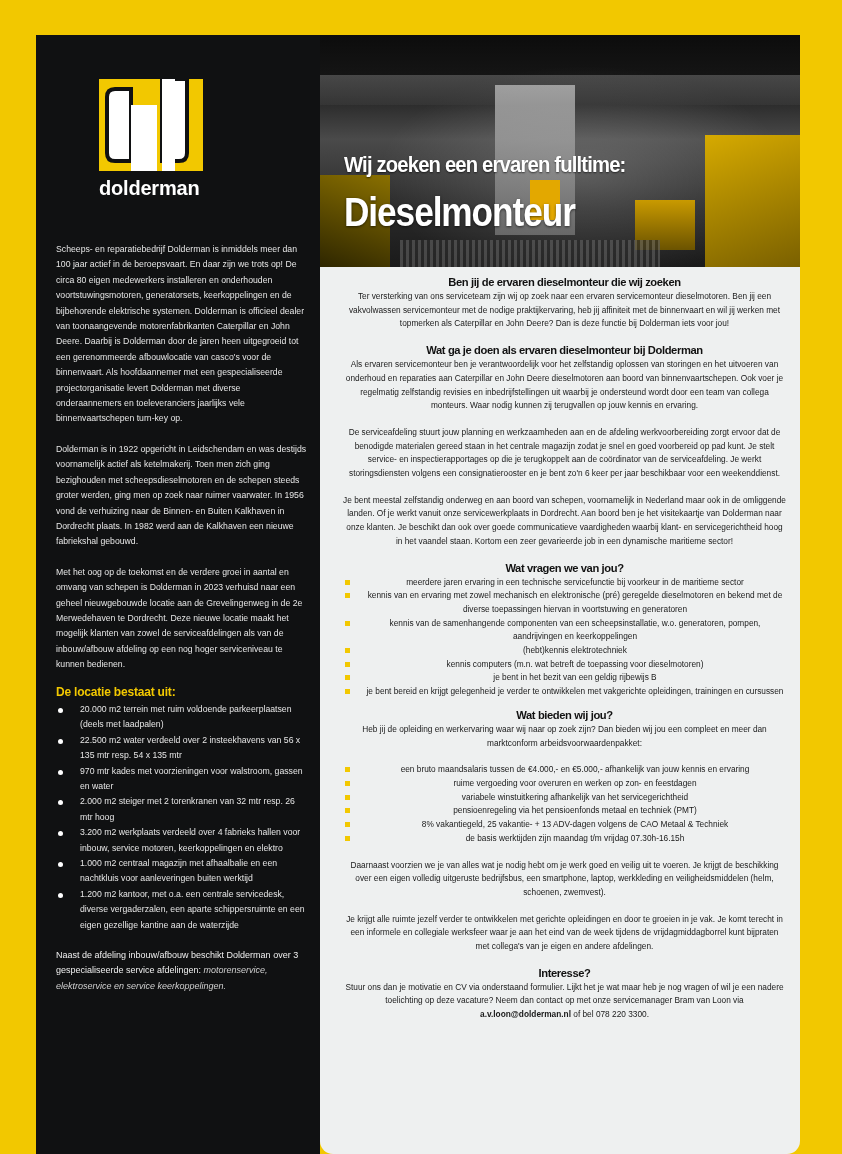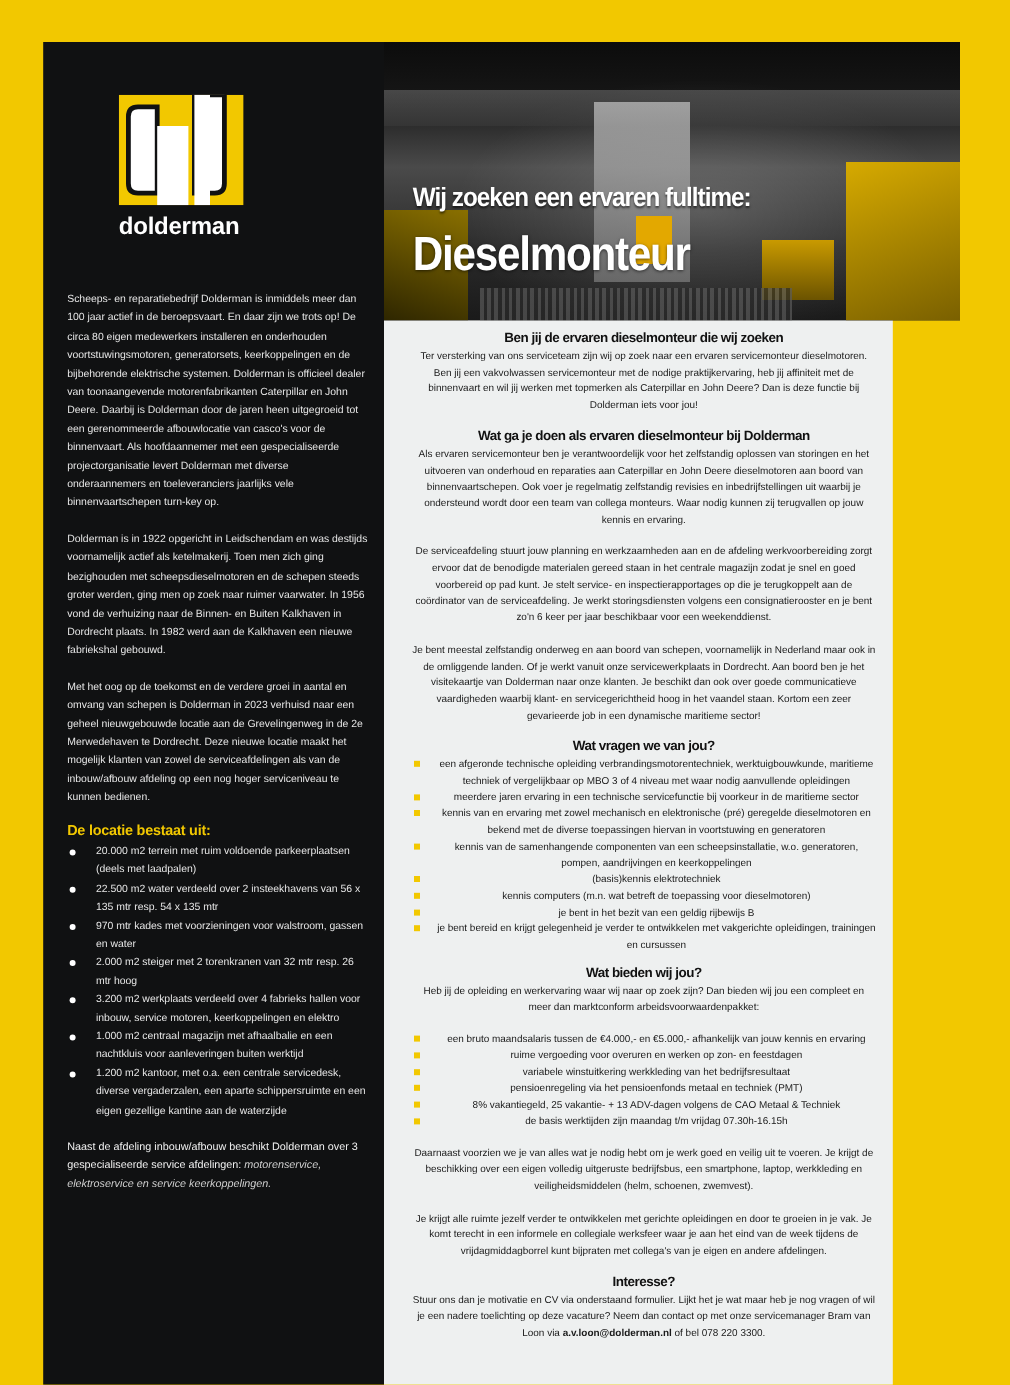--- a/index.html
+++ b/index.html
@@ -74,23 +74,24 @@
   .left-foot {
     margin-top: 15px;
     font-size: 9px;
     line-height: 15.4px;
     color: #f0f0f0;
   }
   .left-foot .it { font-style: italic; color: #d0d0d0; }
 
   
   .right {
-    width: 424px; height: 100%;
+    width: 480px; height: 100%;
     background: #eef0f0;
     position: relative;
+    border-radius: 13px;
   }
   .hero {
     width: 480px; height: 232px;
     position: relative;
     overflow: hidden;
     background:
       radial-gradient(ellipse at 55% 60%, rgba(255,255,255,0.18), rgba(0,0,0,0) 55%),
       linear-gradient(180deg, #0c0c0c 0%, #151515 18%, #4a4a4a 45%, #2a2a2a 75%, #1a1a1a 100%);
   }
   .hero .ceiling {
@@ -246,38 +247,38 @@
       <section class="sec">
         <h2>Wat ga je doen als ervaren dieselmonteur bij Dolderman</h2>
         <p>Als ervaren servicemonteur ben je verantwoordelijk voor het zelfstandig oplossen van storingen en het uitvoeren van onderhoud en reparaties aan Caterpillar en John Deere dieselmotoren aan boord van binnenvaartschepen. Ook voer je regelmatig zelfstandig revisies en inbedrijfstellingen uit waarbij je ondersteund wordt door een team van collega monteurs. Waar nodig kunnen zij terugvallen op jouw kennis en ervaring.</p>
         <p>De serviceafdeling stuurt jouw planning en werkzaamheden aan en de afdeling werkvoorbereiding zorgt ervoor dat de benodigde materialen gereed staan in het centrale magazijn zodat je snel en goed voorbereid op pad kunt. Je stelt service- en inspectierapportages op die je terugkoppelt aan de coördinator van de serviceafdeling. Je werkt storingsdiensten volgens een consignatierooster en je bent zo'n 6 keer per jaar beschikbaar voor een weekenddienst.</p>
         <p>Je bent meestal zelfstandig onderweg en aan boord van schepen, voornamelijk in Nederland maar ook in de omliggende landen. Of je werkt vanuit onze servicewerkplaats in Dordrecht. Aan boord ben je het visitekaartje van Dolderman naar onze klanten. Je beschikt dan ook over goede communicatieve vaardigheden waarbij klant- en servicegerichtheid hoog in het vaandel staan. Kortom een zeer gevarieerde job in een dynamische maritieme sector!</p>
       </section>
 
       <section class="sec">
         <h2>Wat vragen we van jou?</h2>
         <ul class="req-list">
-          <li><span class="sq"></span><span>een afgeronde technische opleiding verbrandingsmotorentechniek, werktuigbouwkunde, maritieme techniek of vergelijkbaar op MBO 3 of 4 niveau met waar nodig aanvullende opleidingen</span></li>
+          <li><span class="sq"></span></li>
           <li><span class="sq"></span><span>meerdere jaren ervaring in een technische servicefunctie bij voorkeur in de maritieme sector</span></li>
           <li><span class="sq"></span><span>kennis van en ervaring met zowel mechanisch en elektronische (pré) geregelde dieselmotoren en bekend met de diverse toepassingen hiervan in voortstuwing en generatoren</span></li>
           <li><span class="sq"></span><span>kennis van de samenhangende componenten van een scheepsinstallatie, w.o. generatoren, pompen, aandrijvingen en keerkoppelingen</span></li>
-          <li><span class="sq"></span><span>(basis)kennis elektrotechniek</span></li>
+          <li><span class="sq"></span><span>(hebt)kennis elektrotechniek</span></li>
           <li><span class="sq"></span><span>kennis computers (m.n. wat betreft de toepassing voor dieselmotoren)</span></li>
           <li><span class="sq"></span><span>je bent in het bezit van een geldig rijbewijs B</span></li>
           <li><span class="sq"></span><span>je bent bereid en krijgt gelegenheid je verder te ontwikkelen met vakgerichte opleidingen, trainingen en cursussen</span></li>
         </ul>
       </section>
 
       <section class="sec">
         <h2>Wat bieden wij jou?</h2>
         <p class="tight">Heb jij de opleiding en werkervaring waar wij naar op zoek zijn? Dan bieden wij jou een compleet en meer dan marktconform arbeidsvoorwaardenpakket:</p>
         <ul class="offer-list">
           <li><span class="sq"></span><span>een bruto maandsalaris tussen de €4.000,- en €5.000,- afhankelijk van jouw kennis en ervaring</span></li>
           <li><span class="sq"></span><span>ruime vergoeding voor overuren en werken op zon- en feestdagen</span></li>
-          <li><span class="sq"></span><span>variabele winstuitkering werkkleding van het bedrijfsresultaat</span></li>
+          <li><span class="sq"></span><span>variabele winstuitkering afhankelijk van het servicegerichtheid</span></li>
           <li><span class="sq"></span><span>pensioenregeling via het pensioenfonds metaal en techniek (PMT)</span></li>
           <li><span class="sq"></span><span>8% vakantiegeld, 25 vakantie- + 13 ADV-dagen volgens de CAO Metaal &amp; Techniek</span></li>
           <li><span class="sq"></span><span>de basis werktijden zijn maandag t/m vrijdag 07.30h-16.15h</span></li>
         </ul>
         <p>Daarnaast voorzien we je van alles wat je nodig hebt om je werk goed en veilig uit te voeren. Je krijgt de beschikking over een eigen volledig uitgeruste bedrijfsbus, een smartphone, laptop, werkkleding en veiligheidsmiddelen (helm, schoenen, zwemvest).</p>
         <p>Je krijgt alle ruimte jezelf verder te ontwikkelen met gerichte opleidingen en door te groeien in je vak. Je komt terecht in een informele en collegiale werksfeer waar je aan het eind van de week tijdens de vrijdagmiddagborrel kunt bijpraten met collega's van je eigen en andere afdelingen.</p>
       </section>
 
       <section class="sec">
         <h2>Interesse?</h2>

